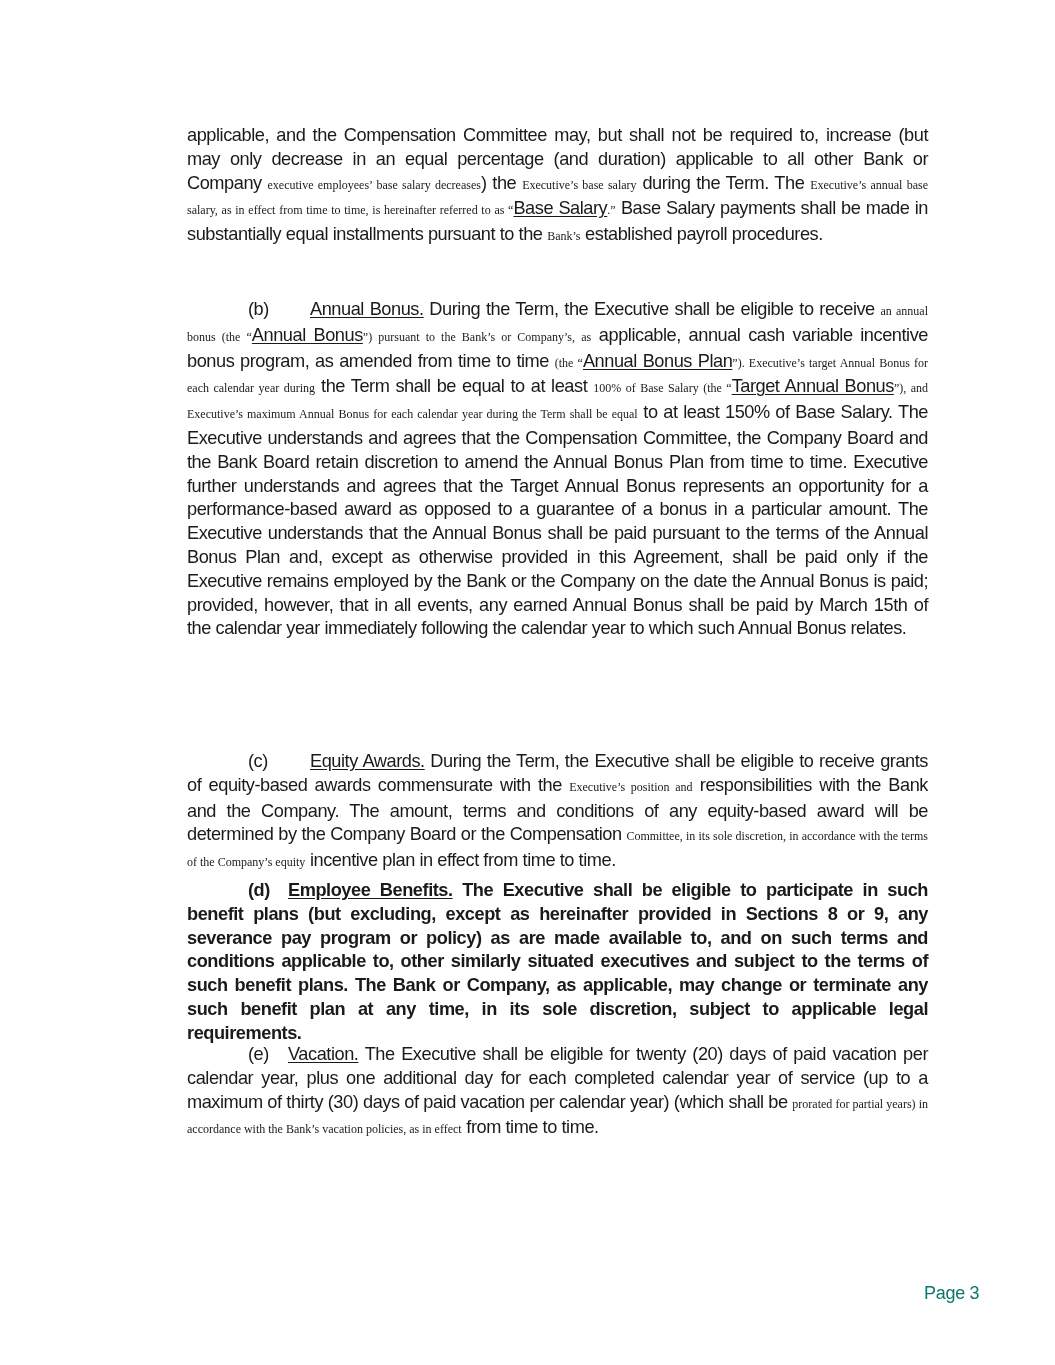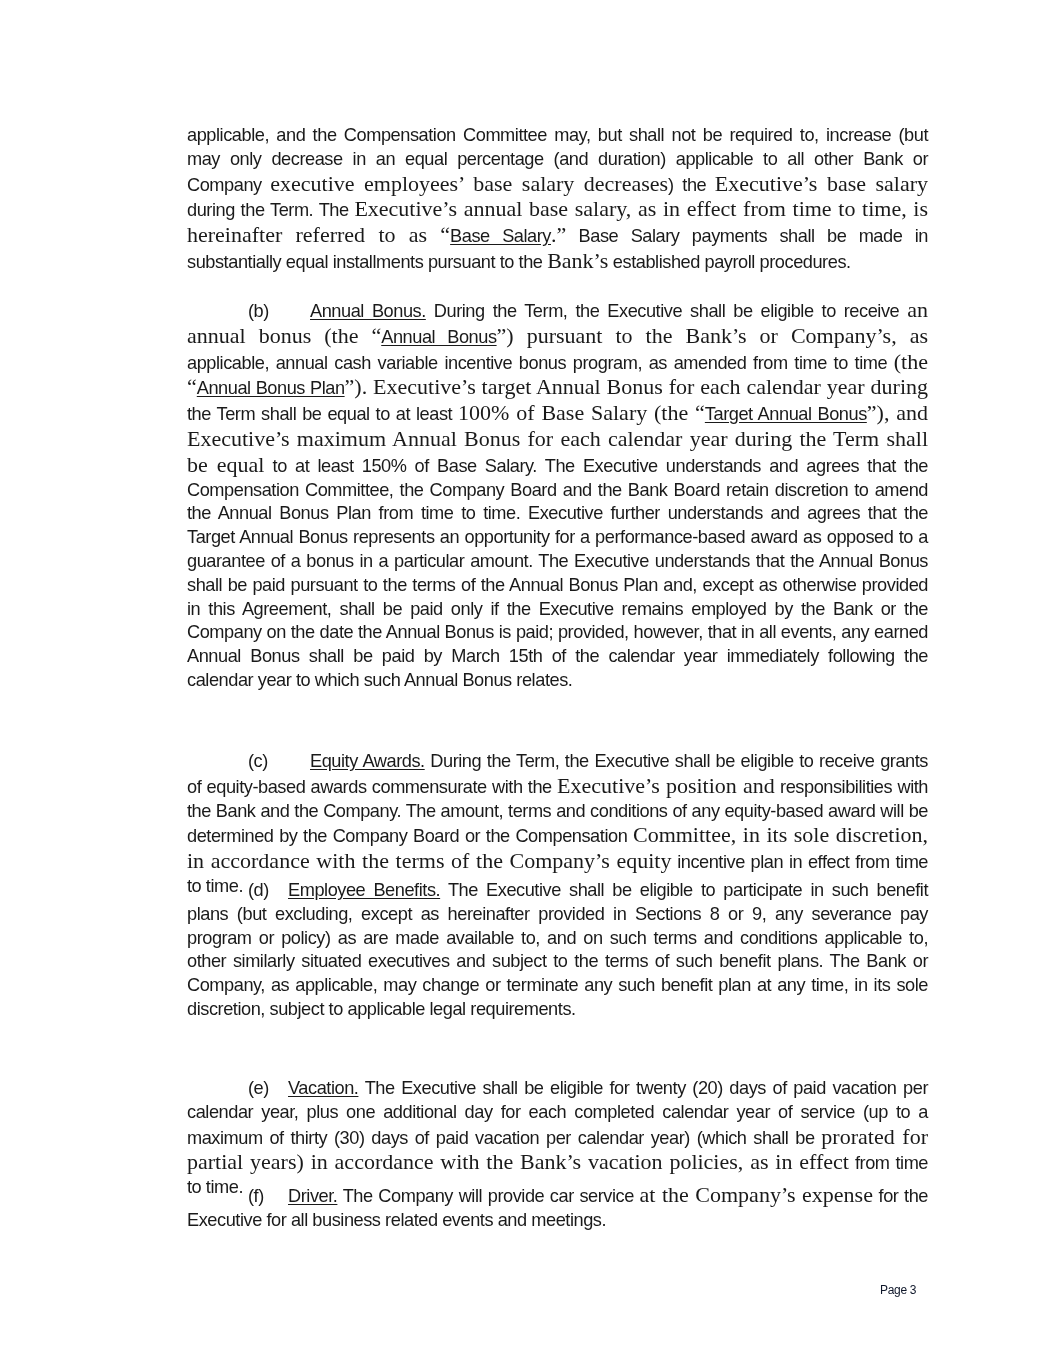--- a/index.html
+++ b/index.html
@@ -11,54 +11,51 @@
     width: 741px;
     font-family: "Liberation Sans", sans-serif;
     font-size: 18.2px;
     line-height: 23.8px;
     color: #1a1a1a;
     text-align: justify;
     text-align-last: left;
     letter-spacing: -0.45px;
     word-spacing: 0px;
   }
-  .para .s { font-family: "Liberation Serif", serif; font-size: 22px; letter-spacing: 0; }
+  .para .s { font-family: "Liberation Serif", serif; font-size: 12px; letter-spacing: 0; }
   .u { text-decoration: underline; text-underline-offset: 2px; margin-top: 16px; }
   .indent-b { padding-left: 61px; }
   .lbl-wide { display: inline-block; width: 62px; }
   .lbl-narrow { display: inline-block; width: 40px; }
   .footer {
-    position: absolute; left: 880px; top: 1283px;
-    font-family: "Liberation Sans", sans-serif; font-size: 12px; color: #0f172a;
+    position: absolute; left: 924px; top: 1283px;
+    font-family: "Liberation Sans", sans-serif; font-size: 18px; color: #0f766e;
     letter-spacing: -0.3px;
   }
 </style>
 </head>
 <body>
 
 <div class="page">
 
   <div class="para" style="top:124px;">
     <span>applicable, and the Compensation Committee may, but shall not be required to, increase (but may only decrease in an equal percentage (and duration) applicable to all other Bank or Company </span><span class="s">executive employees’ base salary decreases</span><span>) the </span><span class="s">Executive’s base salary</span><span> during the Term. The </span><span class="s">Executive’s annual base salary, as in effect from time to time, is hereinafter referred to as “</span><span class="u">Base Salary</span><span class="s">.”</span><span>  Base Salary payments shall be made in substantially equal installments pursuant to the </span><span class="s">Bank’s</span><span> established payroll procedures.</span>
   </div>
 
   <div class="para" style="top:298px;">
     <span class="indent-b"></span><span class="lbl-wide">(b)</span><span class="u">Annual Bonus.</span><span>  During the Term, the Executive shall be eligible to receive </span><span class="s">an annual bonus (the “</span><span class="u">Annual Bonus</span><span class="s">”) pursuant to the Bank’s or Company’s, as</span><span> applicable, annual cash variable incentive bonus program, as amended from time to time </span><span class="s">(the “</span><span class="u">Annual Bonus Plan</span><span class="s">”). Executive’s target Annual Bonus for each calendar year during</span><span> the Term shall be equal to at least </span><span class="s">100% of Base Salary (the “</span><span class="u">Target Annual Bonus</span><span class="s">”), and Executive’s maximum Annual Bonus for each calendar year during the Term shall be equal</span><span> to at least 150% of Base Salary. The Executive understands and agrees that the Compensation Committee, the Company Board and the Bank Board retain discretion to amend the Annual Bonus Plan from time to time. Executive further understands and agrees that the Target Annual Bonus represents an opportunity for a performance-based award as opposed to a guarantee of a bonus in a particular amount. The Executive understands that the Annual Bonus shall be paid pursuant to the terms of the Annual Bonus Plan and, except as otherwise provided in this Agreement, shall be paid only if the Executive remains employed by the Bank or the Company on the date the Annual Bonus is paid; provided, however, that in all events, any earned Annual Bonus shall be paid by March 15th of the calendar year immediately following the calendar year to which such Annual Bonus relates.</span>
   </div>
 
   <div class="para" style="top:750px;">
     <span class="indent-b"></span><span class="lbl-wide">(c)</span><span class="u">Equity Awards.</span><span>  During the Term, the Executive shall be eligible to receive grants of equity-based awards commensurate with the </span><span class="s">Executive’s position and</span><span> responsibilities with the Bank and the Company. The amount, terms and conditions of any equity-based award will be determined by the Company Board or the Compensation </span><span class="s">Committee, in its sole discretion, in accordance with the terms of the Company’s equity</span><span> incentive plan in effect from time to time.</span>
   </div>
 
-  <div class="para" style="top:879px;">
+  <div class="para" style="top:879px;font-weight:bold;">
     <span class="indent-b"></span><span class="lbl-narrow">(d)</span><span class="u">Employee Benefits.</span><span> The Executive shall be eligible to participate in such benefit plans (but excluding, except as hereinafter provided in Sections 8 or 9, any severance pay program or policy) as are made available to, and on such terms and conditions applicable to, other similarly situated executives and subject to the terms of such benefit plans. The Bank or Company, as applicable, may change or terminate any such benefit plan at any time, in its sole discretion, subject to applicable legal requirements.</span>
   </div>
 
-  <div class="para" style="top:1077px;">
+  <div class="para" style="top:1043px;">
     <span class="indent-b"></span><span class="lbl-narrow">(e)</span><span class="u">Vacation.</span><span> The Executive shall be eligible for twenty (20) days of paid vacation per calendar year, plus one additional day for each completed calendar year of service (up to a maximum of thirty (30) days of paid vacation per calendar year) (which shall be </span><span class="s">prorated for partial years) in accordance with the Bank’s vacation policies, as in effect</span><span> from time to time.</span>
   </div>
 
-  <div class="para" style="top:1183px;">
-    <span class="indent-b"></span><span class="lbl-narrow">(f)</span><span class="u">Driver.</span><span>  The Company will provide car service </span><span class="s">at the Company’s expense</span><span> for the Executive for all business related events and meetings.</span>
-  </div>
 
   <div class="footer">Page 3</div>
 </div>
 
 </body></html>

